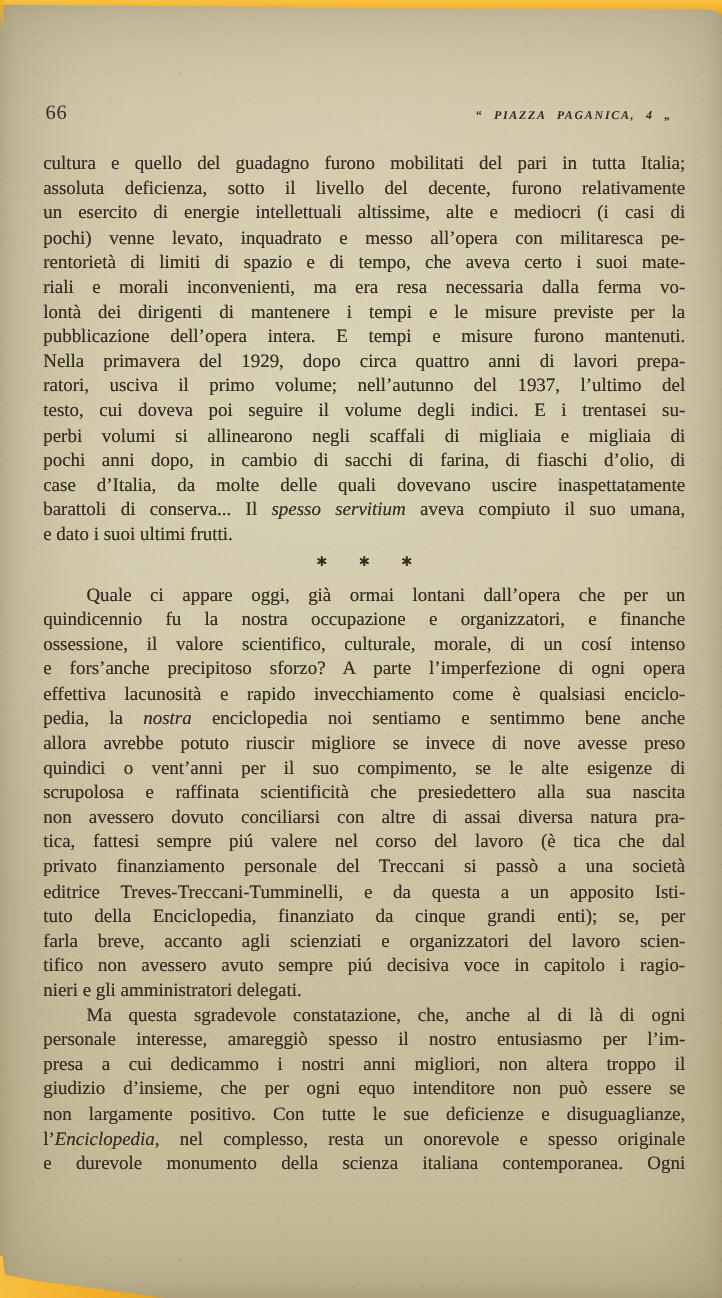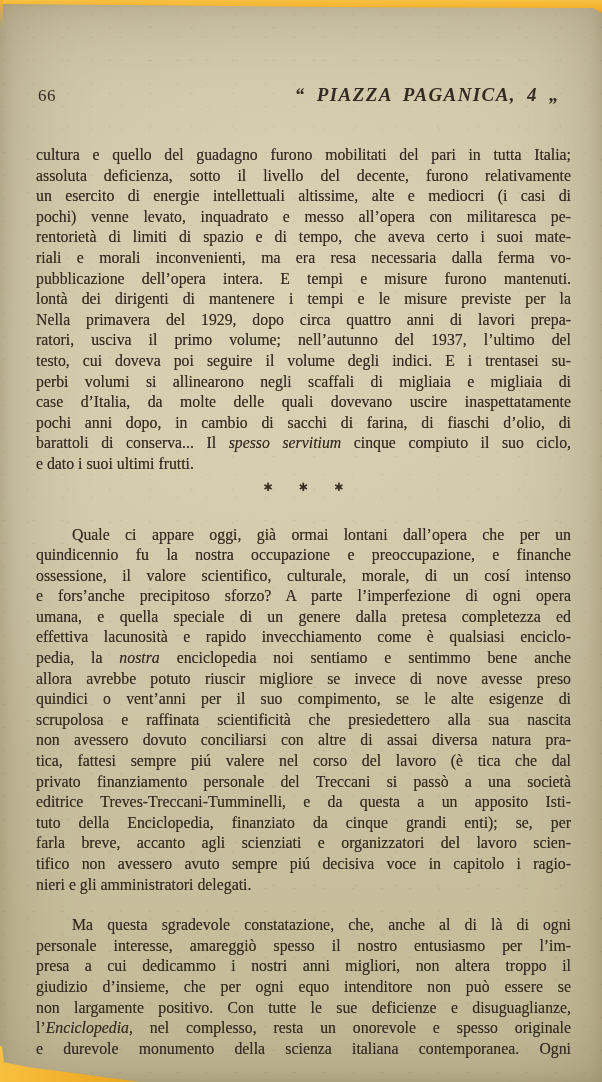--- a/index.html
+++ b/index.html
@@ -39,29 +39,29 @@
     background:linear-gradient(105deg,#f8c142,var(--cover-yellow) 55%,#e5a51d);
     clip-path:polygon(0 0,2px 0,4px 45%,22% 60%,58% 78%,100% 100%,0 100%);
     filter:drop-shadow(2px -2px 3px rgba(70,50,20,.55));
   }
   .pagehead{
     position:absolute;left:38px;right:42px;top:84px;
     display:flex;justify-content:space-between;align-items:baseline;
     color:var(--ink);
   }
   .pagenum{font-size:17px;letter-spacing:.5px;}
-  .runhead{font-size:19px;font-style:italic;font-weight:600;letter-spacing:1.4px;word-spacing:5px;margin-left:20px;}
+  .runhead{font-size:10px;font-style:italic;font-weight:600;letter-spacing:1.4px;word-spacing:5px;margin-left:20px;}
   .bodytext{
-    position:absolute;left:36px;right:31px;top:145px;
+    position:absolute;left:36px;right:31px;top:127px;
     font-size:15.8px;line-height:20.6px;color:var(--ink);
     text-shadow:0 0 .5px rgba(45,35,20,.55);
   }
   .line{text-align:justify;text-align-last:justify;}
   .line.lastline{text-align-last:left;}
-  .line.indent{text-indent:36px;margin-top:20px;}
+  .line.indent{text-indent:36px;}
   .it{font-style:italic;}
   .separator{
     height:30px;line-height:24px;text-align:center;
     font-family:"DejaVu Sans",sans-serif;font-weight:700;font-size:13px;
     letter-spacing:10px;padding-left:10px;color:var(--ink);
   }
 </style>
 </head>
 <body>
 
@@ -76,38 +76,37 @@
   </header>
 
   <main class="bodytext">
       <div class="para">
         <div class="line"><span>cultura e quello del guadagno furono mobilitati del pari in tutta Italia;</span></div>
         <div class="line"><span>assoluta deficienza, sotto il livello del decente, furono relativamente</span></div>
         <div class="line"><span>un esercito di energie intellettuali altissime, alte e mediocri (i casi di</span></div>
         <div class="line"><span>pochi) venne levato, inquadrato e messo all’opera con militaresca pe-</span></div>
         <div class="line"><span>rentorietà di limiti di spazio e di tempo, che aveva certo i suoi mate-</span></div>
         <div class="line"><span>riali e morali inconvenienti, ma era resa necessaria dalla ferma vo-</span></div>
+        <div class="line"><span>lontà dei dirigenti di mantenere i tempi e le misure previste per la</span></div>
         <div class="line"><span>pubblicazione dell’opera intera. E tempi e misure furono mantenuti.</span></div>
-        <div class="line"><span>lontà dei dirigenti di mantenere i tempi e le misure previste per la</span></div>
         <div class="line"><span>Nella primavera del 1929, dopo circa quattro anni di lavori prepa-</span></div>
         <div class="line"><span>ratori, usciva il primo volume; nell’autunno del 1937, l’ultimo del</span></div>
         <div class="line"><span>testo, cui doveva poi seguire il volume degli indici. E i trentasei su-</span></div>
         <div class="line"><span>perbi volumi si allinearono negli scaffali di migliaia e migliaia di</span></div>
+        <div class="line"><span>pochi anni dopo, in cambio di sacchi di farina, di fiaschi d’olio, di</span></div>
         <div class="line"><span>case d’Italia, da molte delle quali dovevano uscire inaspettatamente</span></div>
-        <div class="line"><span>pochi anni dopo, in cambio di sacchi di farina, di fiaschi d’olio, di</span></div>
-        <div class="line"><span>barattoli di conserva... Il </span><span class="it">spesso servitium</span><span> cinque compiuto il suo ciclo,</span></div>
+        <div class="line"><span>barattoli di conserva... Il </span><span class="it">spesso servitium</span><span> aveva compiuto il suo umana,</span></div>
         <div class="line lastline"><span>e dato i suoi ultimi frutti.</span></div>
       </div>
       <div class="separator">∗ ∗ ∗</div>
       <div class="para">
         <div class="line indent"><span>Quale ci appare oggi, già ormai lontani dall’opera che per un</span></div>
-        <div class="line"><span>quindicennio fu la nostra occupazione e preoccupazione, e finanche</span></div>
+        <div class="line"><span>quindicennio fu la nostra occupazione e organizzatori, e finanche</span></div>
         <div class="line"><span>ossessione, il valore scientifico, culturale, morale, di un cosí intenso</span></div>
         <div class="line"><span>e fors’anche precipitoso sforzo? A parte l’imperfezione di ogni opera</span></div>
-        <div class="line"><span>umana, e quella speciale di un genere dalla pretesa completezza ed</span></div>
         <div class="line"><span>effettiva lacunosità e rapido invecchiamento come è qualsiasi enciclo-</span></div>
         <div class="line"><span>pedia, la </span><span class="it">nostra</span><span> enciclopedia noi sentiamo e sentimmo bene anche</span></div>
         <div class="line"><span>allora avrebbe potuto riuscir migliore se invece di nove avesse preso</span></div>
         <div class="line"><span>quindici o vent’anni per il suo compimento, se le alte esigenze di</span></div>
         <div class="line"><span>scrupolosa e raffinata scientificità che presiedettero alla sua nascita</span></div>
         <div class="line"><span>non avessero dovuto conciliarsi con altre di assai diversa natura pra-</span></div>
         <div class="line"><span>tica, fattesi sempre piú valere nel corso del lavoro (è tica che dal</span></div>
         <div class="line"><span>privato finanziamento personale del Treccani si passò a una società</span></div>
         <div class="line"><span>editrice Treves-Treccani-Tumminelli, e da questa a un apposito Isti-</span></div>
         <div class="line"><span>tuto della Enciclopedia, finanziato da cinque grandi enti); se, per</span></div>

